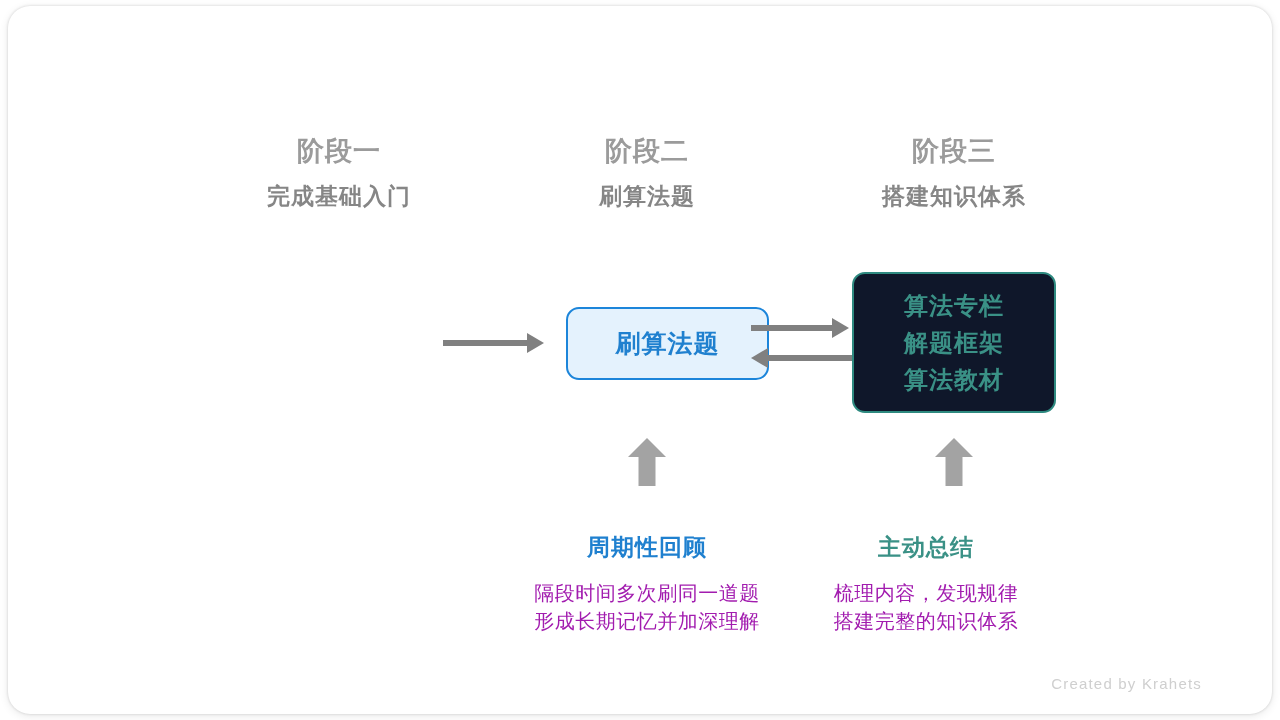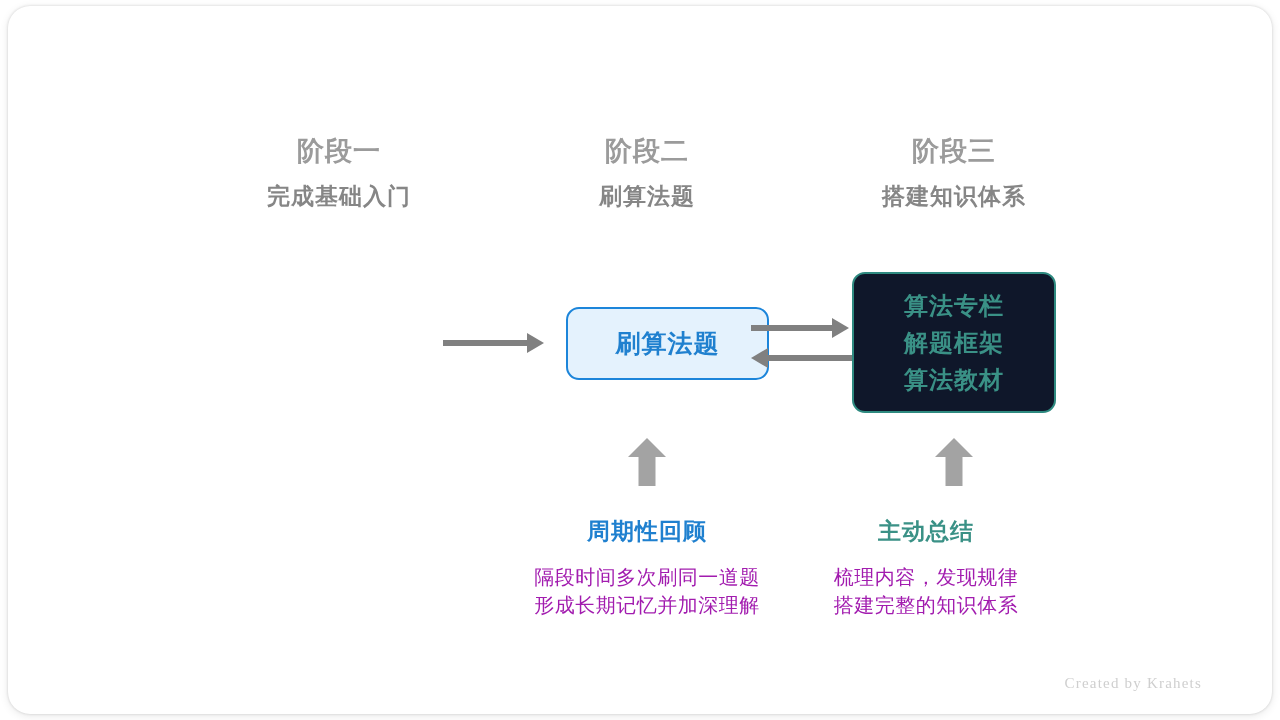--- a/index.html
+++ b/index.html
@@ -114,37 +114,38 @@
   .note {
     position: absolute;
     text-align: center;
     width: 300px;
   }
   .note-title {
     font-size: 23px;
     font-weight: bold;
     letter-spacing: 1px;
     line-height: 28px;
+    margin-top: 16px;
   }
   .note-title.blue { color: #1f80cf; }
   .note-title.teal { color: #3a9186; }
   .note-body {
     margin-top: 18px;
     font-size: 20px;
     color: #a21caf;
     line-height: 28px;
     letter-spacing: 0.5px;
   }
 
   
   #credit {
     position: absolute;
     right: 70px;
     bottom: 22px;
-    font-family: Liberation Serif, serif;
+    font-family: Liberation Sans, sans-serif;
     font-size: 15px;
     color: #cfcfcf;
     letter-spacing: 1.2px;
     white-space: nowrap;
   }
 </style>
 </head>
 <body>
 
 <div id="canvas">

